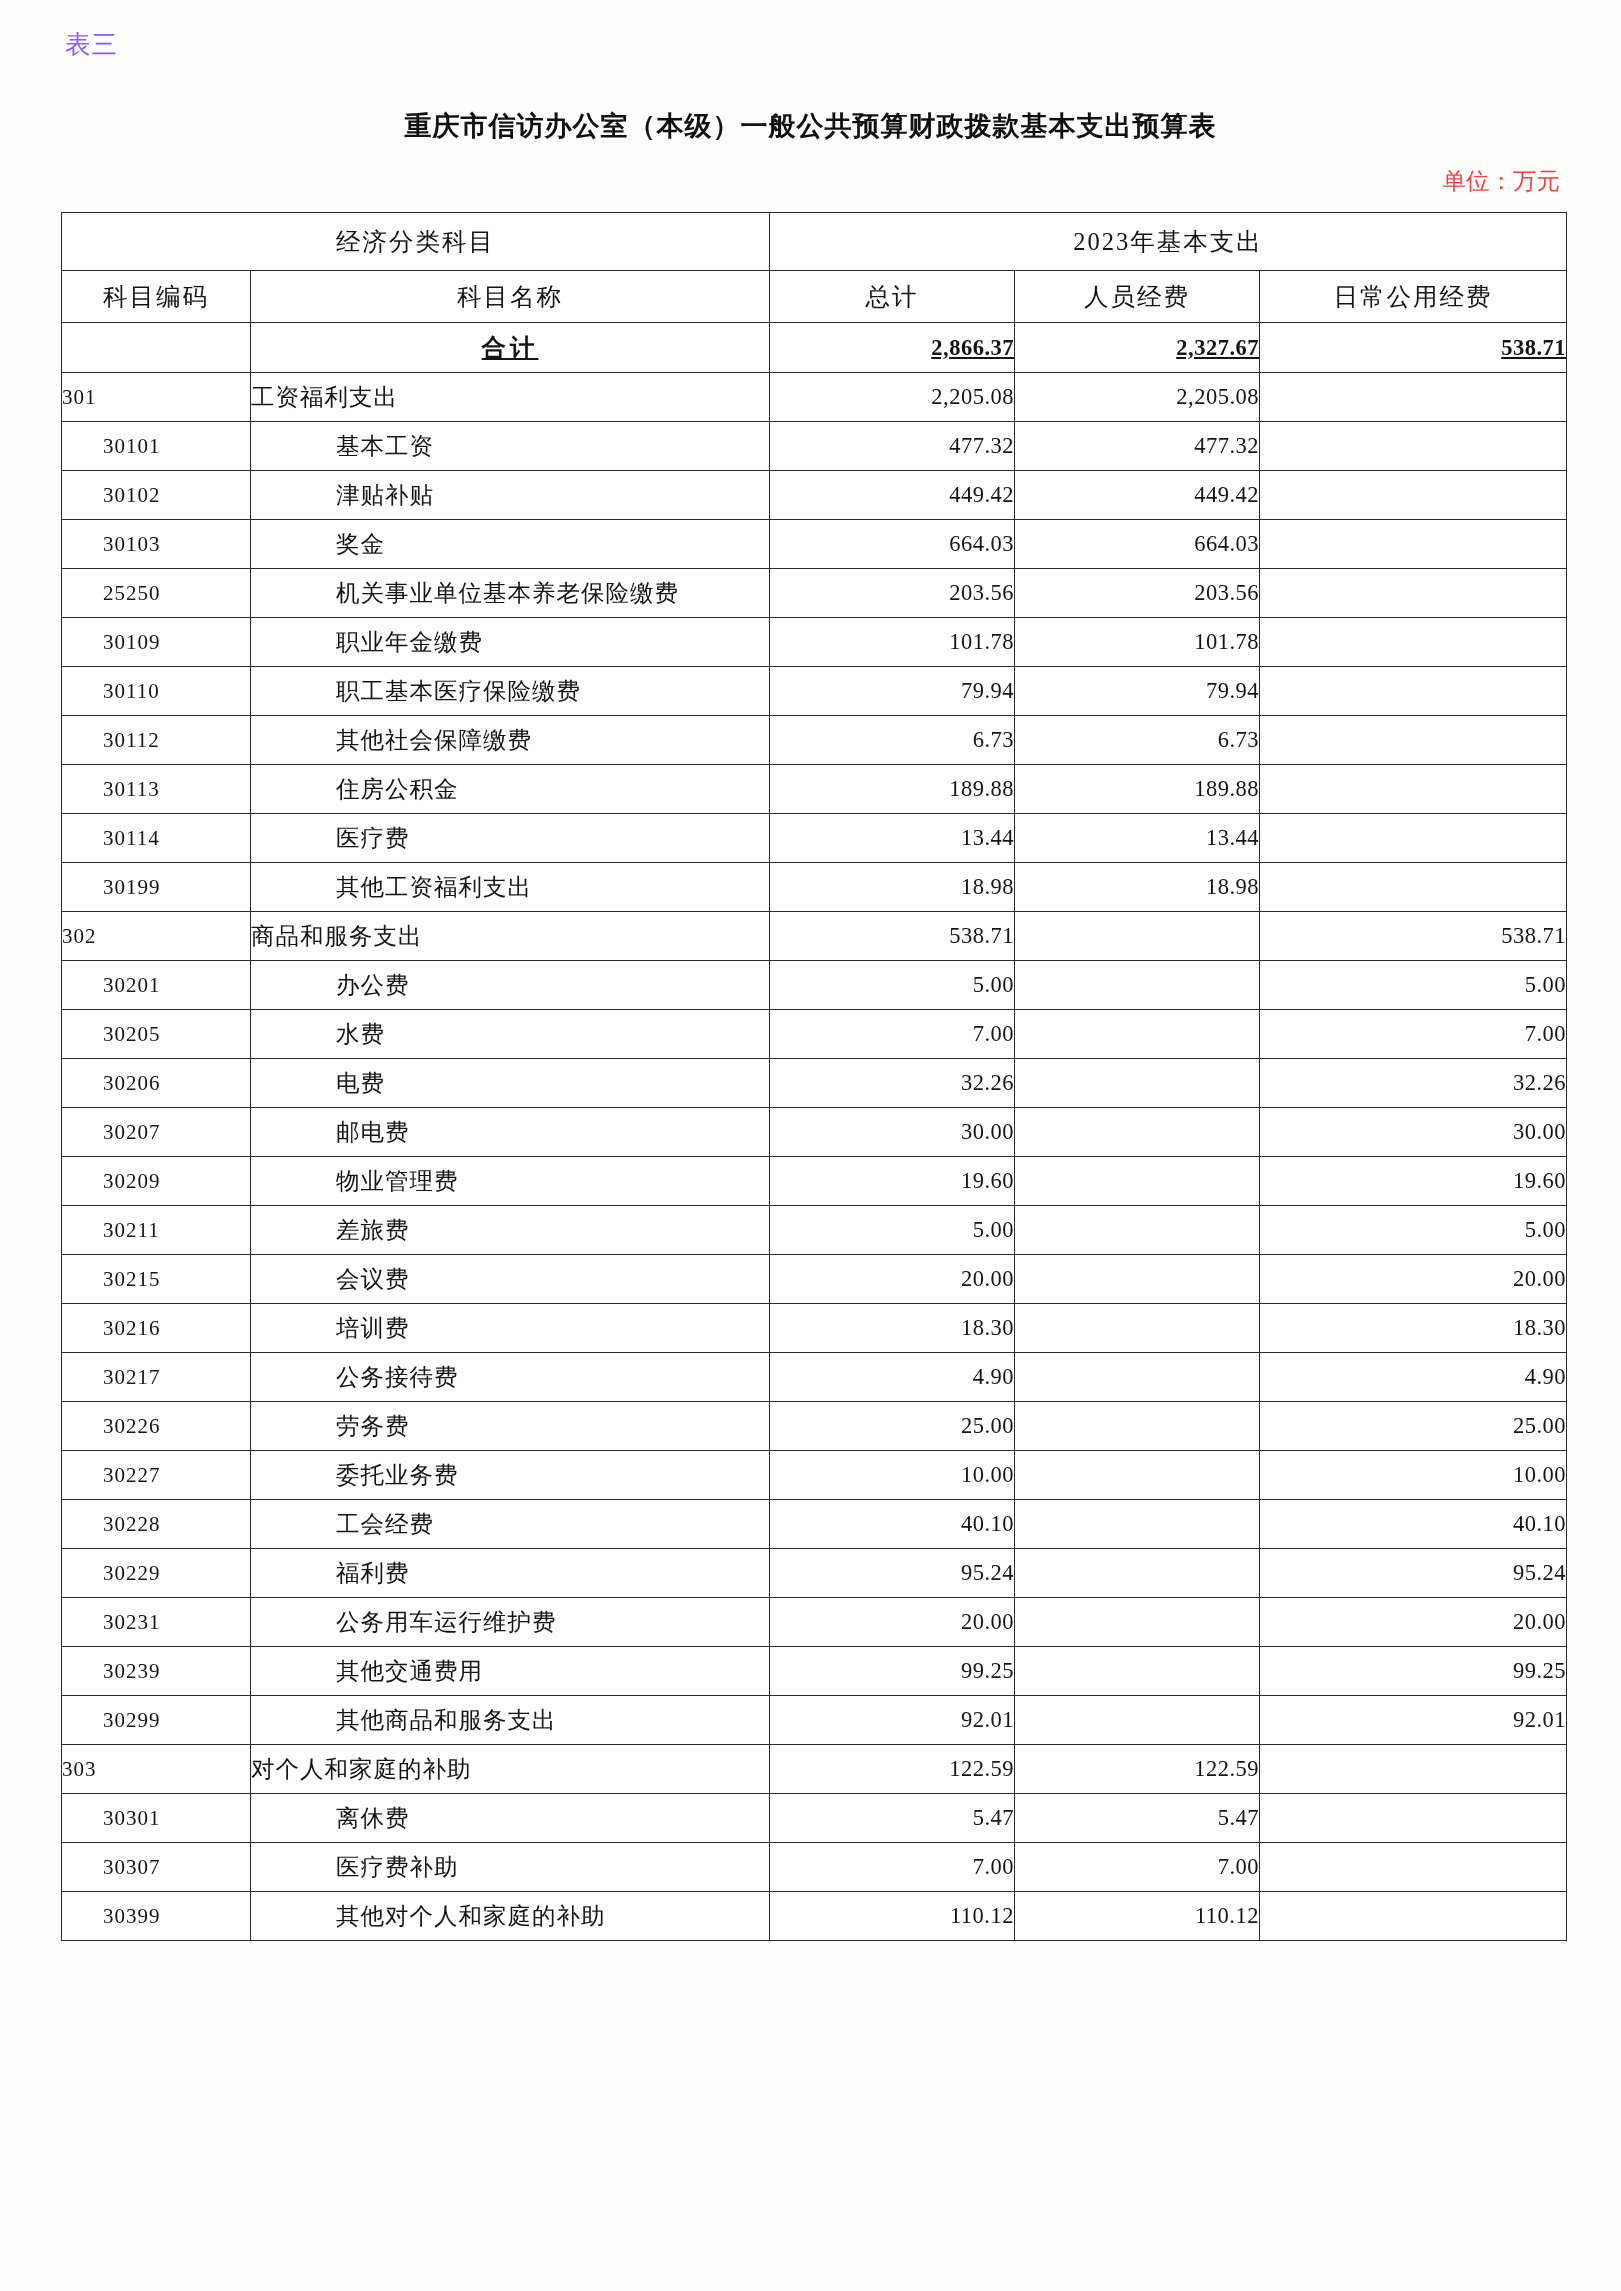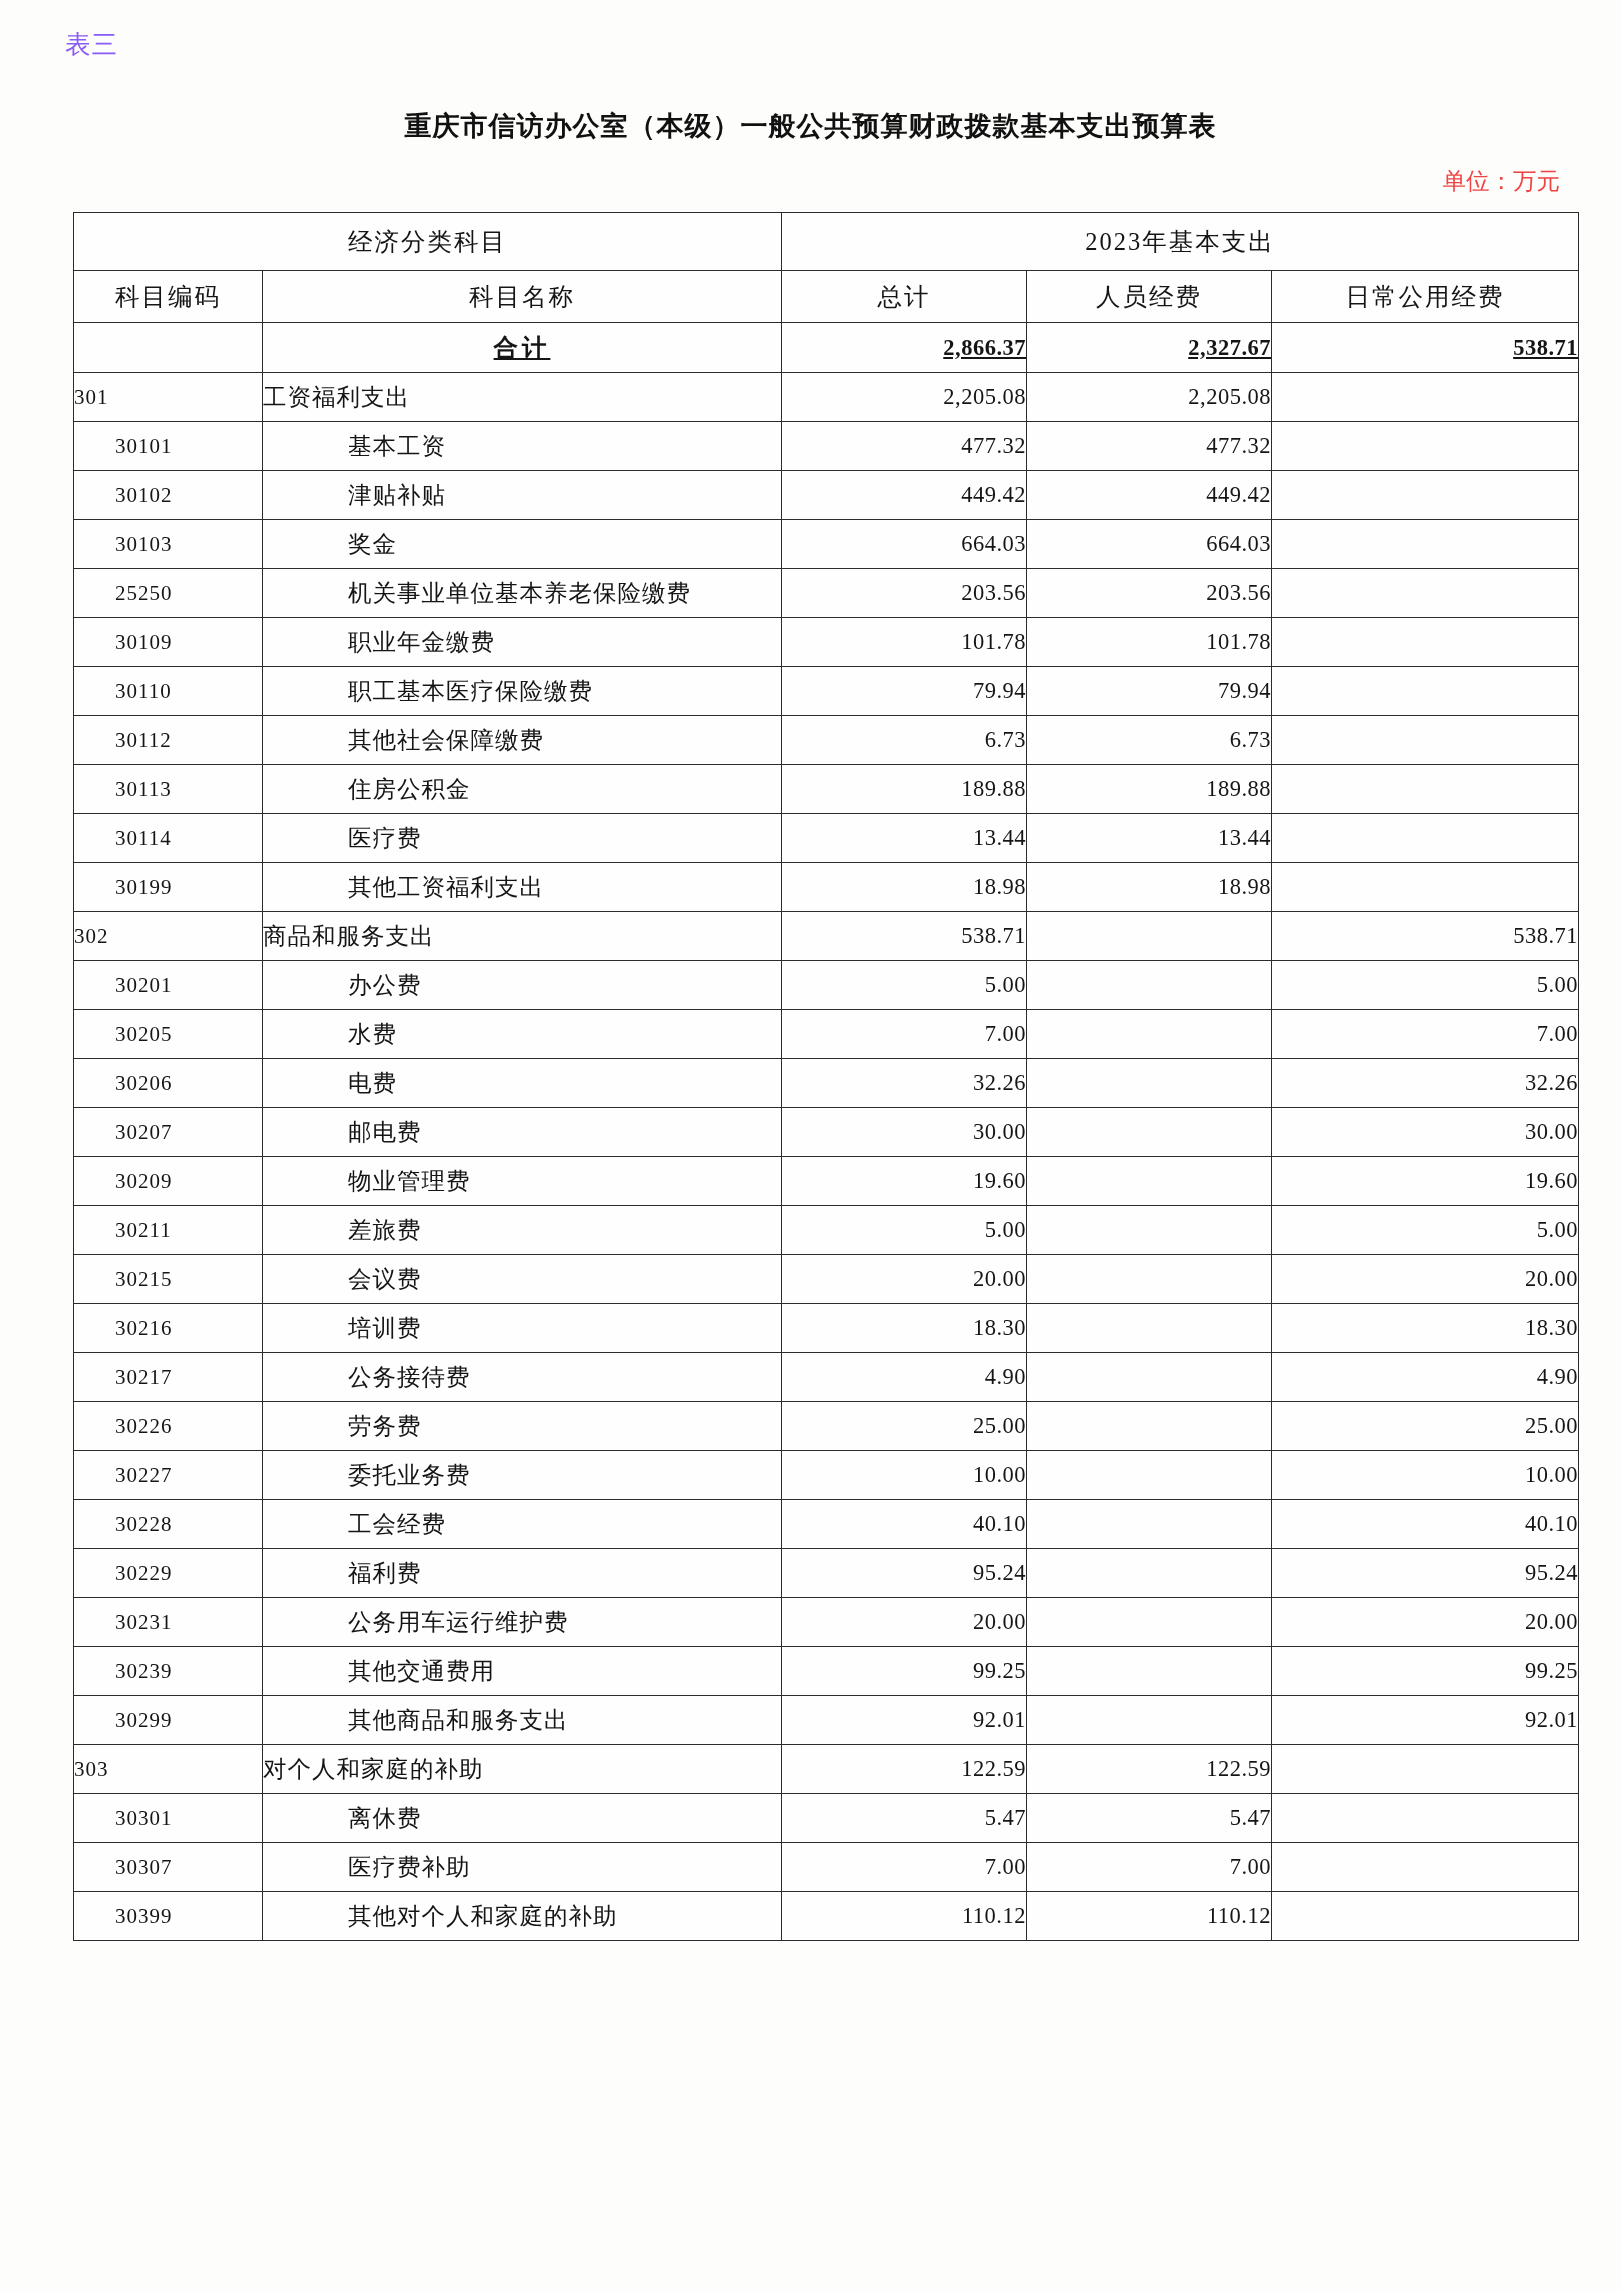--- a/index.html
+++ b/index.html
@@ -56,21 +56,20 @@
     font-size: 23.5px;
     color: #ef4444;
   }
 
   
   .table-wrap {
     position: absolute;
     left: 61px;
     top: 212px;
     width: 1506px;
-    margin-left: 12px;
   }
   table.budget {
     width: 100%;
     border-collapse: collapse;
     table-layout: fixed;
     font-size: 22.5px;
     color: #151515;
   }
   table.budget th,
   table.budget td {

